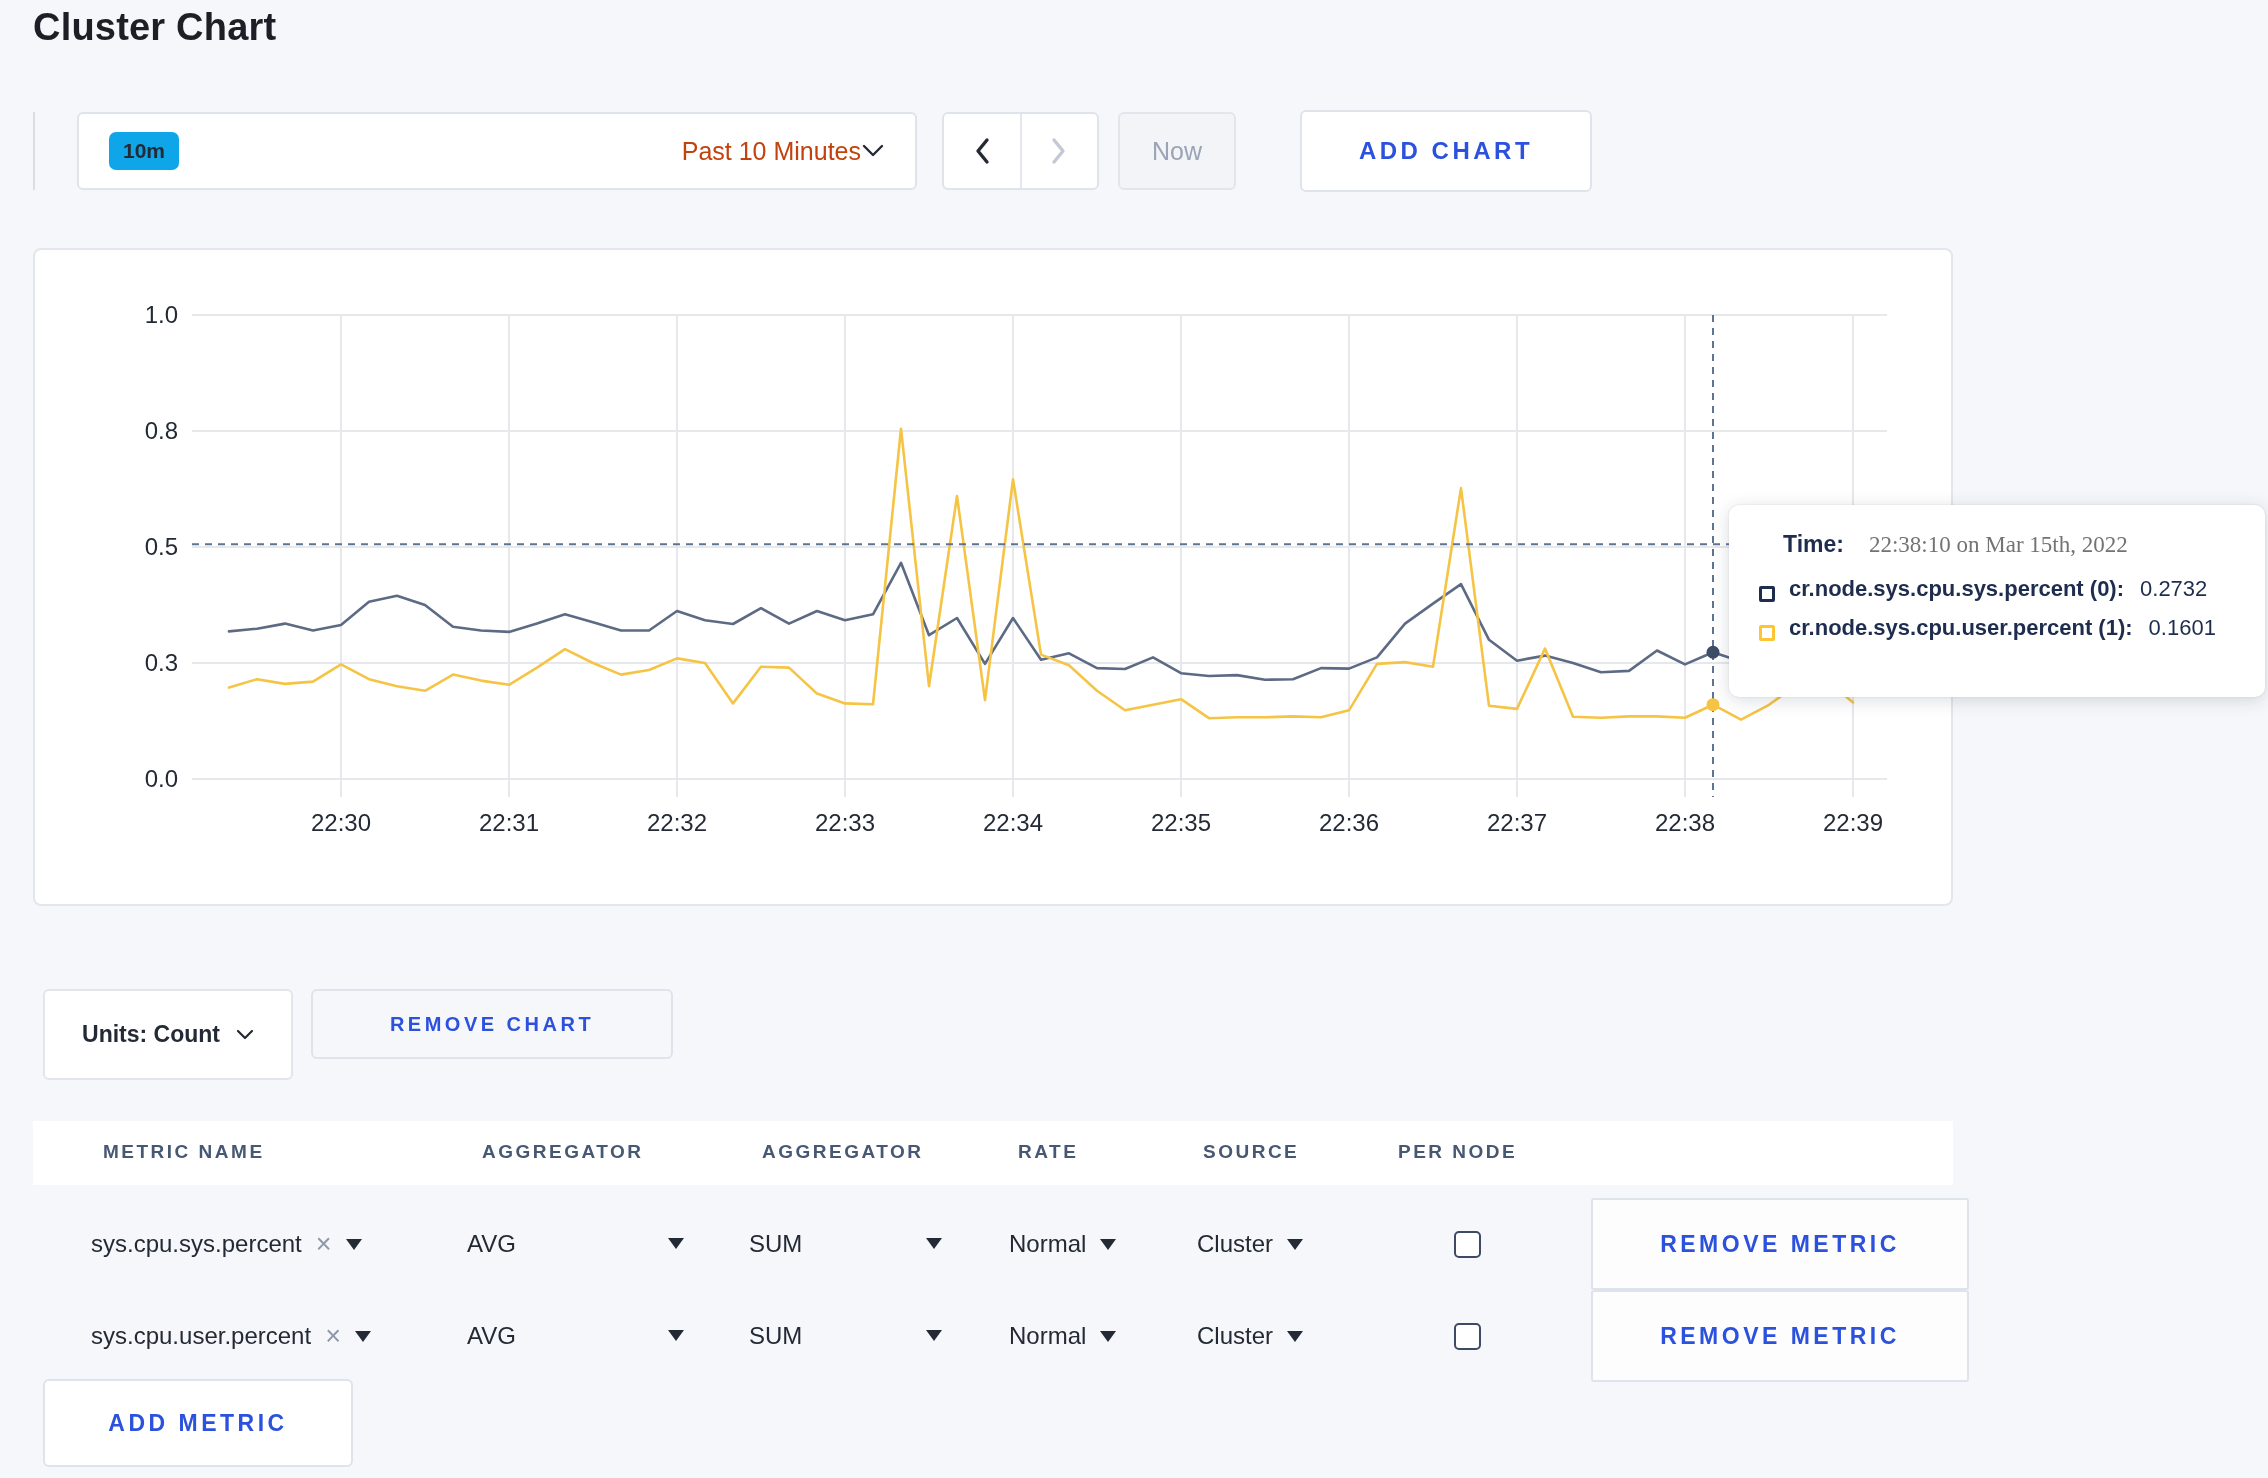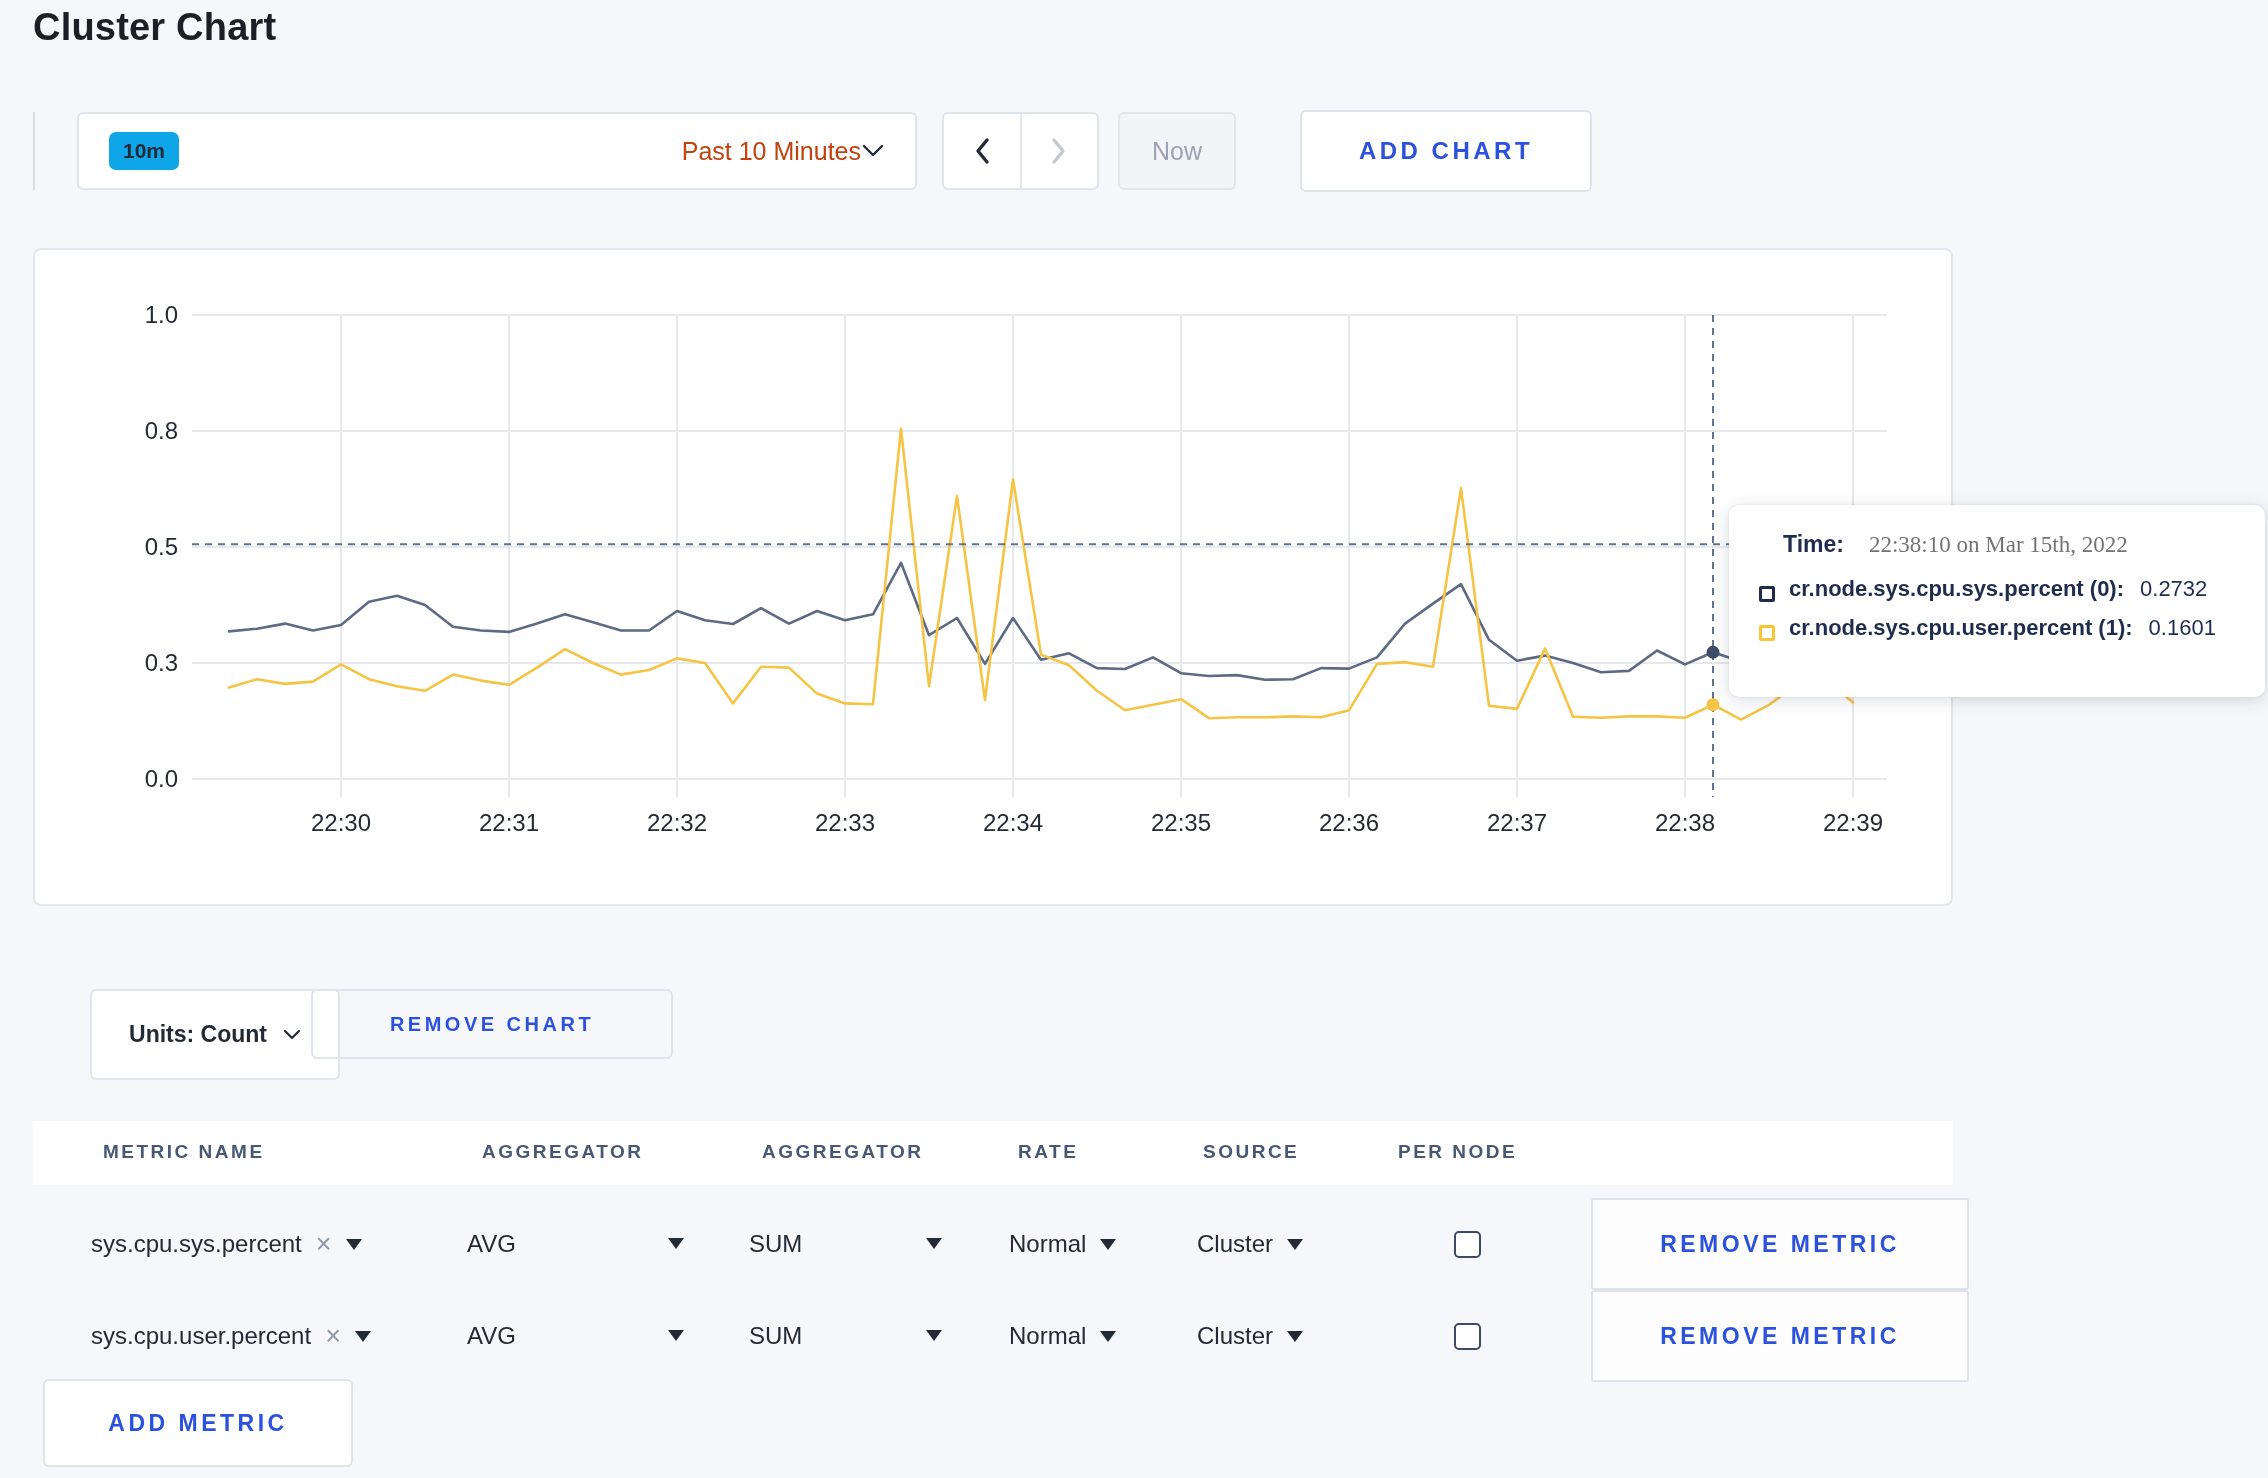--- a/index.html
+++ b/index.html
@@ -74,21 +74,21 @@
   #tooltip-time-value { font-size:23px; color:#737373; margin-left:25px;font-family:Liberation Serif, serif; }
   .tooltip-series-row { display:flex; align-items:flex-end; margin-bottom:13px; }
   .tooltip-swatch { width:16px; height:16px; border-radius:2px; margin-right:14px; flex:0 0 auto; }
   .tooltip-series-name { font-size:22px; font-weight:700; color:#1e2c4e; }
   .tooltip-series-value { font-size:22px; color:#1e2c4e; margin-left:16px; }
 
   
   #units-button {
     position:absolute; left:43px; top:989px; width:250px; height:91px;
     background:#fff; border:2px solid #e2e5ec; border-radius:6px;
-    display:flex; align-items:center; justify-content:center; gap:16px; cursor:pointer;margin-left:47px;
+    display:flex; align-items:center; justify-content:center; gap:16px; cursor:pointer;
   }
   #units-label { font-size:23px; font-weight:700; color:#242a35; }
   #remove-chart-button { position:absolute; left:311px; top:989px; width:362px; height:70px; font-size:20px; background:transparent; }
 
   
   #table-header-strip {
     position:absolute; left:33px; top:1121px; width:1920px; height:64px; background:#fff;
   }
   .th {
     position:absolute; top:20px; font-size:19px; font-weight:700;

